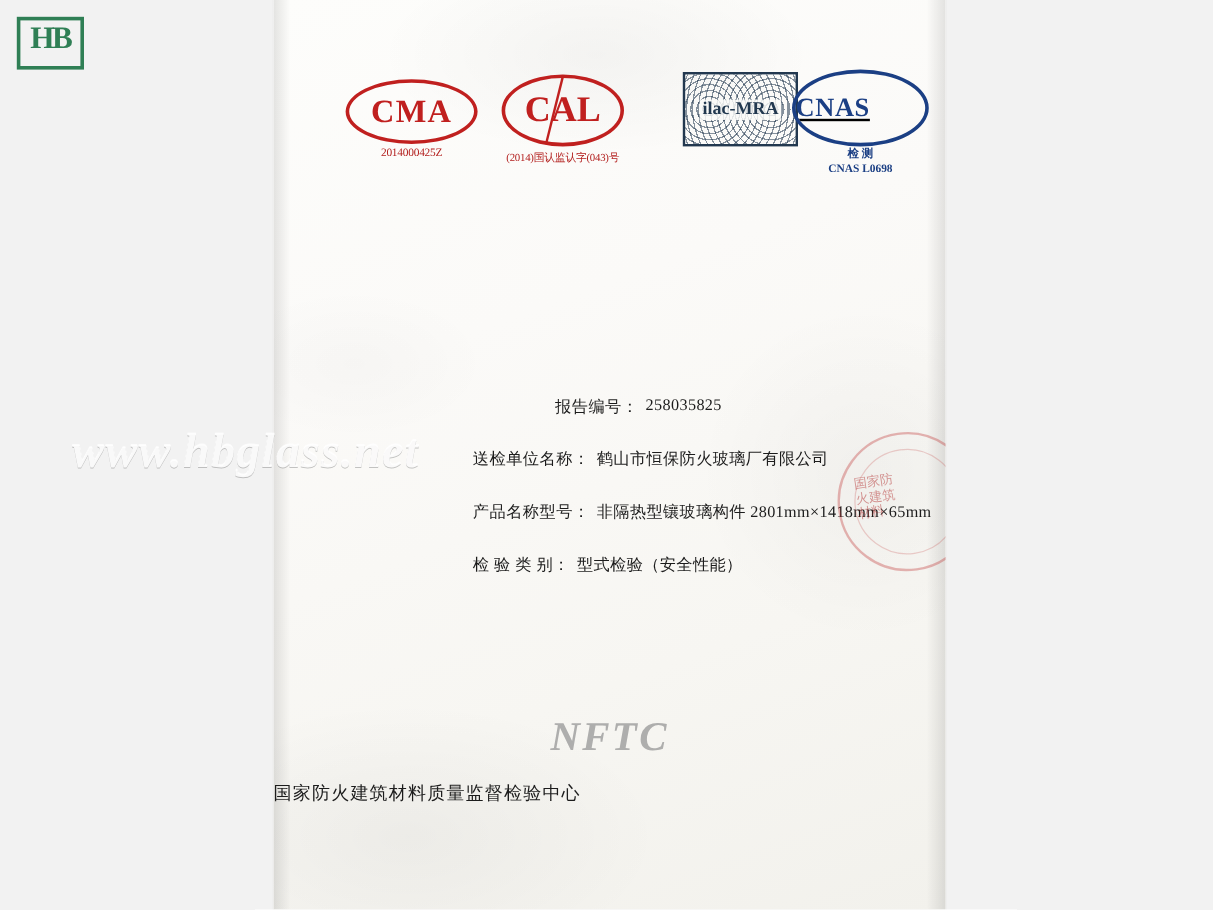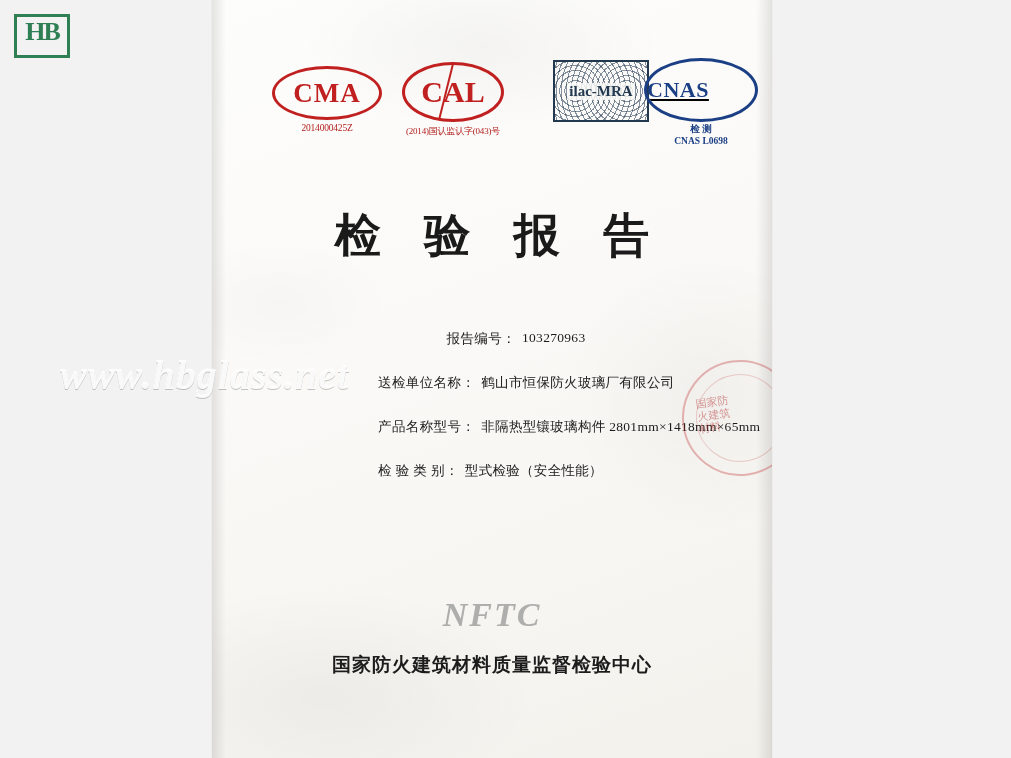--- a/index.html
+++ b/index.html
@@ -15,21 +15,21 @@
   }
   .page {
     position: relative;
     width: 1011px;
     height: 758px;
     background: #f2f2f2;
   }
   
   .sheet {
     position: absolute;
-    left: 212px;
+    left: 228px;
     top: 0;
     width: 560px;
     height: 758px;
     background: linear-gradient(160deg, #fdfdfb 0%, #fbfaf8 35%, #f7f6f2 70%, #f2f1ec 100%);
     box-shadow: 0 0 0 1px rgba(0,0,0,0.02);
     overflow: hidden;
   }
   
   .sheet::before {
     content: "";
@@ -304,24 +304,24 @@
     font-style: italic;
     font-weight: bold;
     font-size: 34px;
     letter-spacing: 2px;
     color: rgba(150,150,150,0.75);
   }
   .org-name {
     position: absolute;
     top: 652px;
     left: 0; right: 0;
-    text-align: center;
-    font-family: "Liberation Serif", serif;
-    font-size: 19px;
-    font-weight: bold;
+    text-align: left;
+    font-family: "Liberation Serif", serif;
+    font-size: 15px;
+    font-weight: normal;
     letter-spacing: 1px;
     color: #1c1c1c;
   }
 </style>
 </head>
 <body>
 
 <div class="page">
 
   <div class="corner-logo">
@@ -359,27 +359,26 @@
         <div class="cnas-ellipse">
           <span class="cnas-text">CNAS</span>
           <span class="cnas-swoosh"></span>
         </div>
         <div class="cnas-cap">检 测</div>
         <div class="cnas-cap" style="margin-top:0;">CNAS L0698</div>
       </div>
 
     </div>
 
-    <div class="doc-title">检 验 报 告</div>
 
     <div class="fields">
 
       <div class="field-row center-row">
         <span class="field-label">报告编号：</span>
-        <span class="field-value">103270963</span>
+        <span class="field-value">258035825</span>
       </div>
 
       <div class="field-row">
         <span class="field-label">送检单位名称：</span>
         <span class="field-value">鹤山市恒保防火玻璃厂有限公司</span>
       </div>
 
       <div class="field-row">
         <span class="field-label">产品名称型号：</span>
         <span class="field-value">非隔热型镶玻璃构件  2801mm×1418mm×65mm</span>

